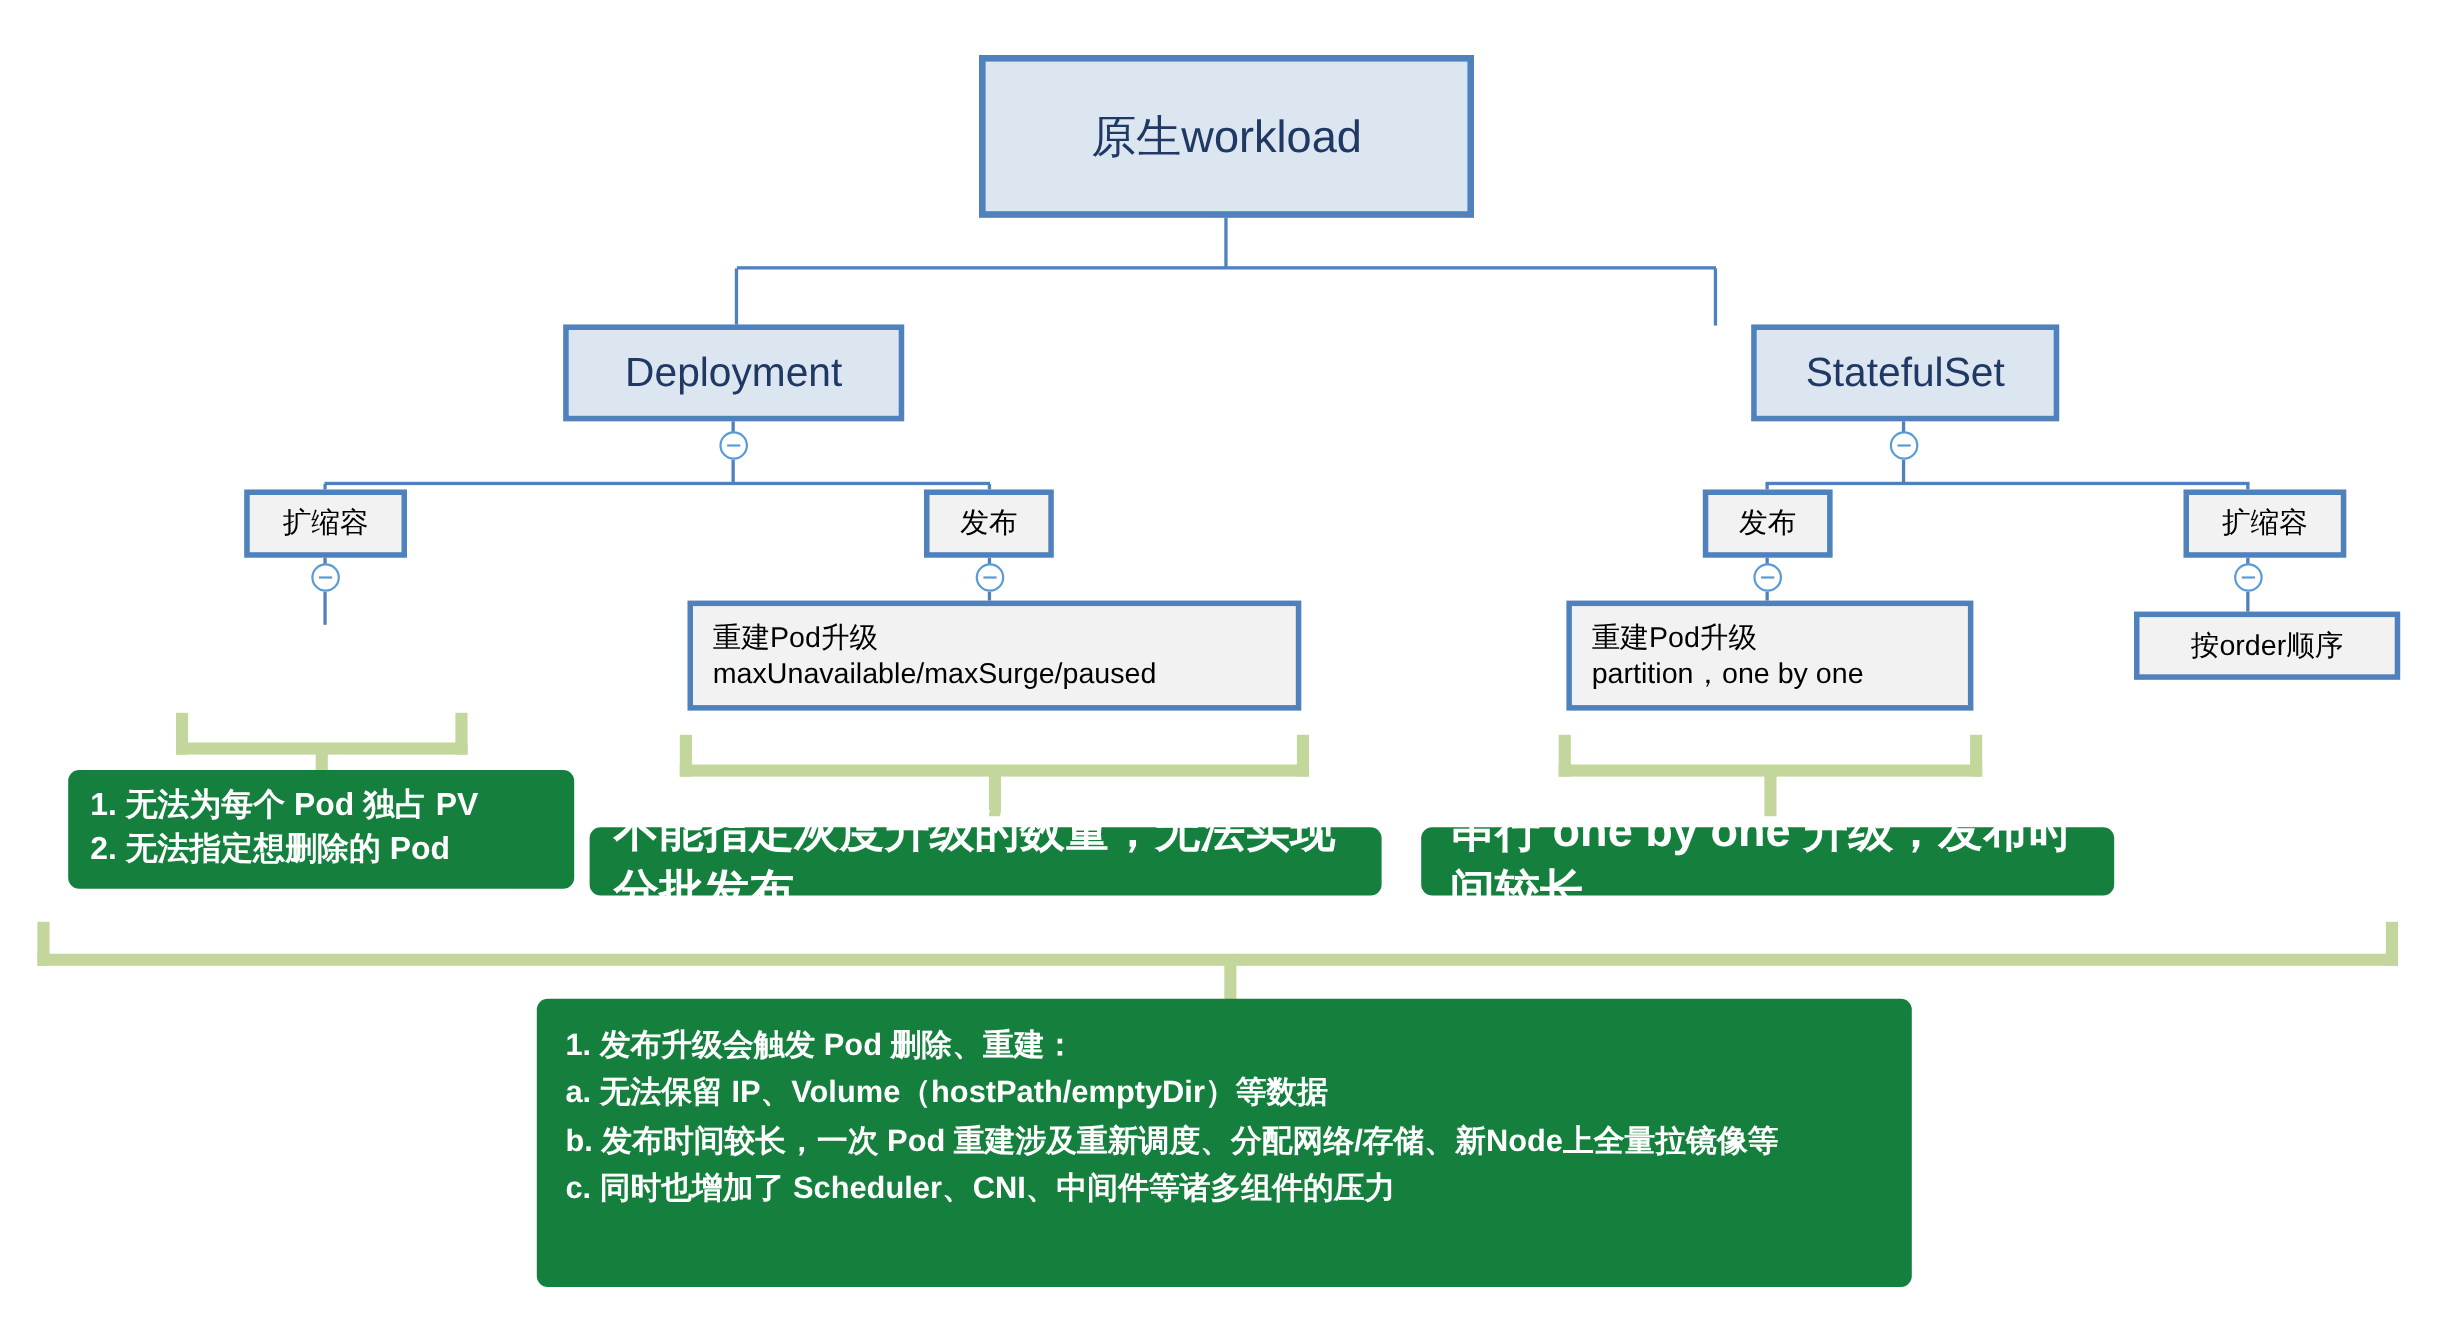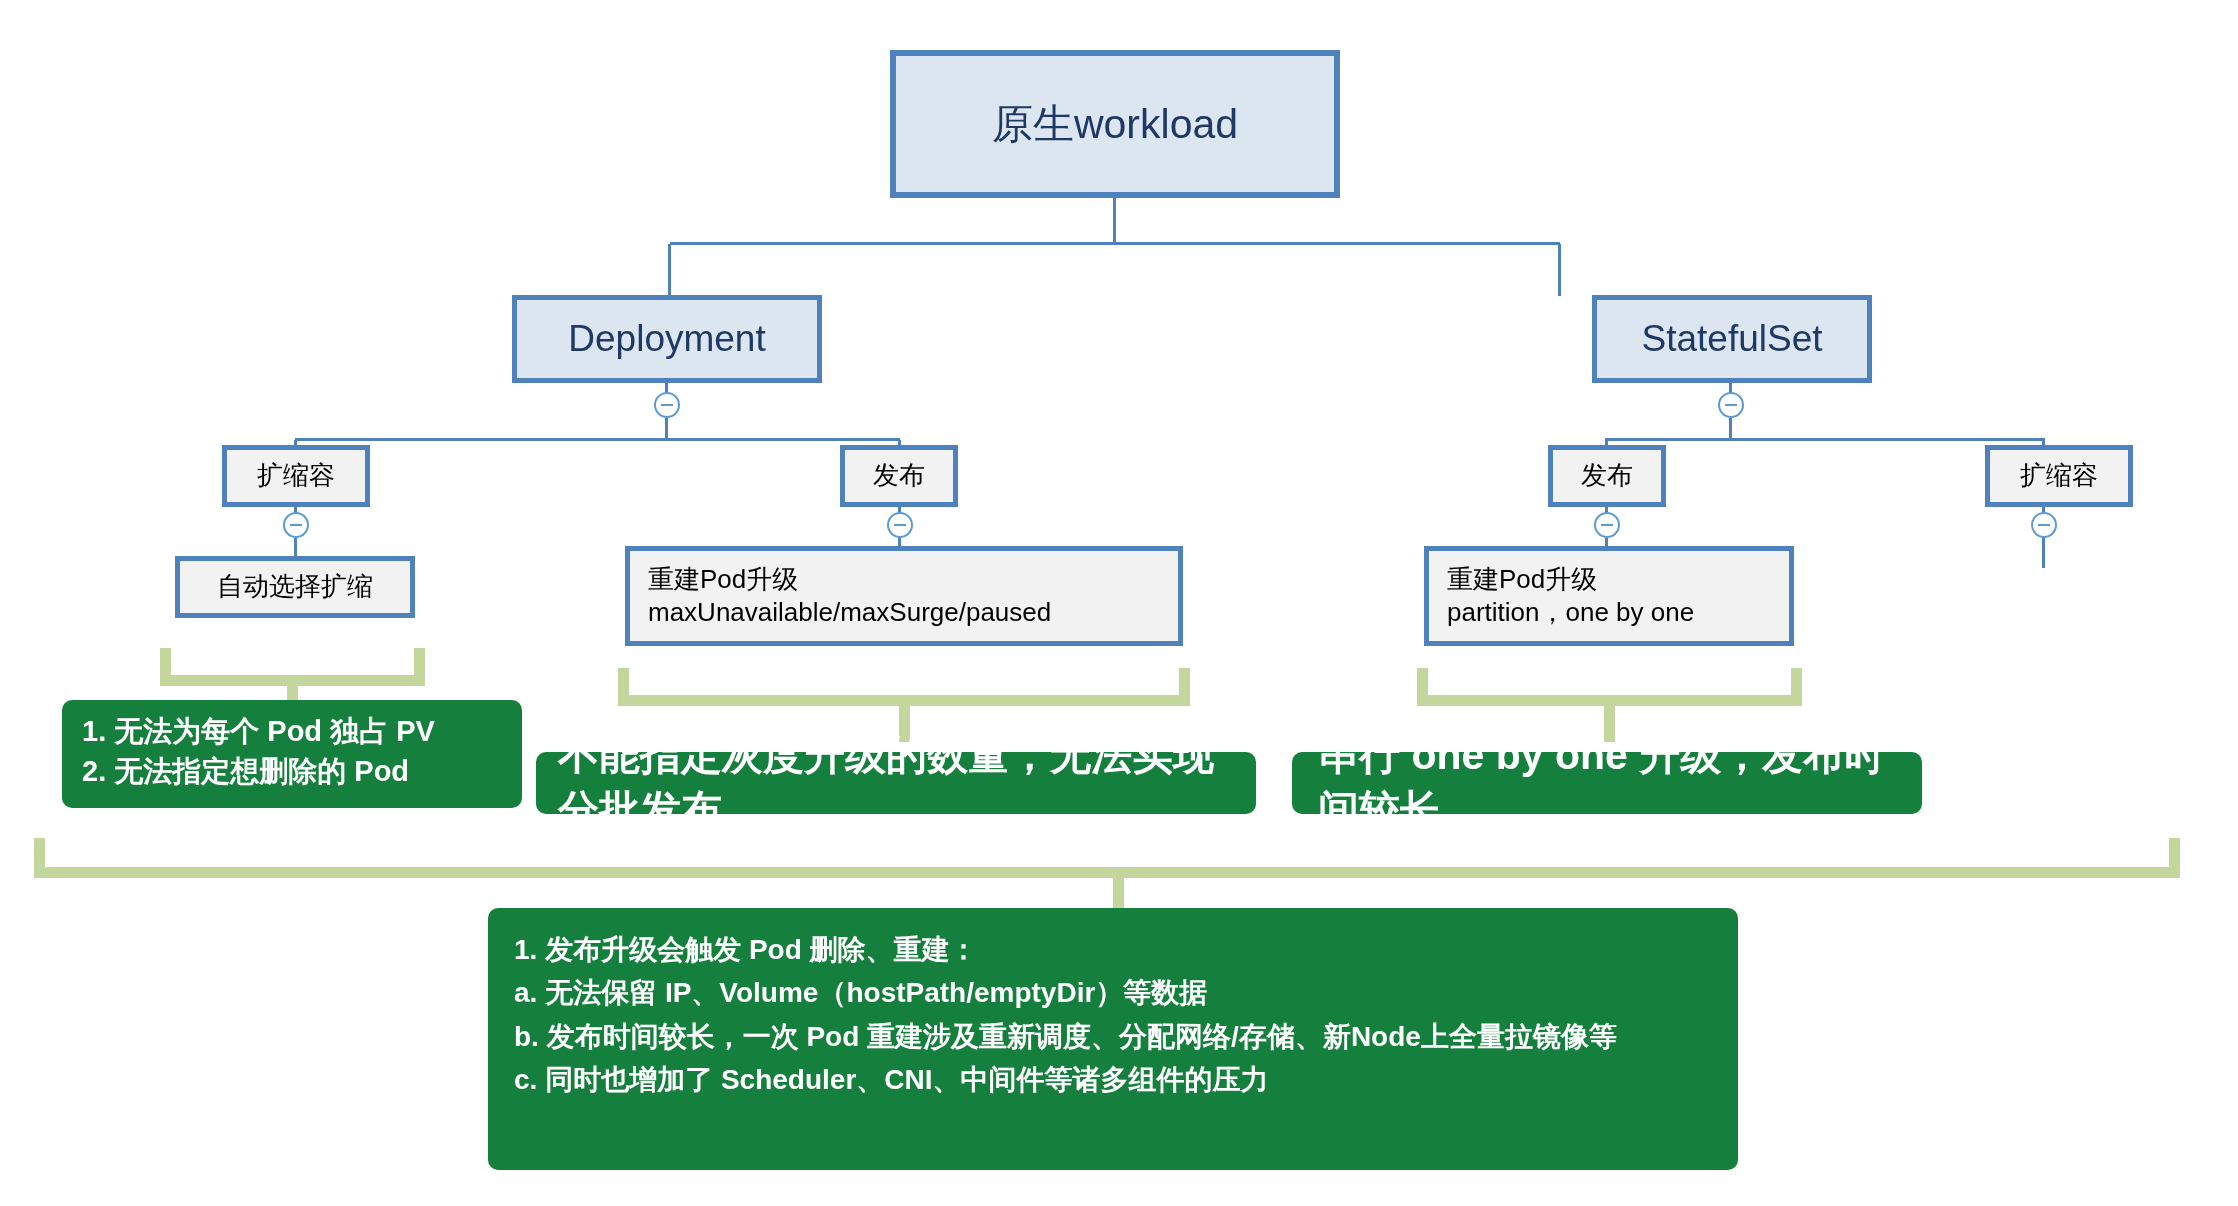--- a/index.html
+++ b/index.html
@@ -122,34 +122,34 @@
       <i></i>
     </div>
   <div class="ln vln" style="left:1605px;top:538px;width:3px;height:30px;"></div>
 
   <div class="ln vln" style="left:2042px;top:507px;width:3px;height:18px;"></div>
   <div class="minus" style="left:2031px;top:512px;">
       <i></i>
     </div>
   <div class="ln vln" style="left:2042px;top:538px;width:3px;height:30px;"></div>
 
-  <div class="node gray-node t-l4" style="left:175px;top:556px;width:240px;height:62px;">
-    <span class="green-text">自动选择扩缩</span>
-  </div>
 
   <div class="node gray-node wide t-l4" style="left:625px;top:546px;width:558px;height:100px;padding:0 18px;">
     <span class="green-text">重建Pod升级
 maxUnavailable/maxSurge/paused</span>
   </div>
 
   <div class="node gray-node wide t-l4" style="left:1424px;top:546px;width:370px;height:100px;padding:0 18px;">
     <span class="green-text">重建Pod升级
 partition，one by one</span>
   </div>
 
+  <div class="node gray-node t-l4" style="left:1940px;top:556px;width:242px;height:62px;">
+    <span class="green-text">按order顺序</span>
+  </div>
 
   <div class="brk" style="left:160px;top:648px;width:265px;height:38px;"></div>
   <div class="brkstem" style="left:287px;top:680px;height:40px;"></div>
 
   <div class="brk" style="left:618px;top:668px;width:572px;height:38px;"></div>
   <div class="brkstem" style="left:899px;top:700px;height:42px;"></div>
 
   <div class="brk" style="left:1417px;top:668px;width:385px;height:38px;"></div>
   <div class="brkstem" style="left:1604px;top:700px;height:42px;"></div>
 

